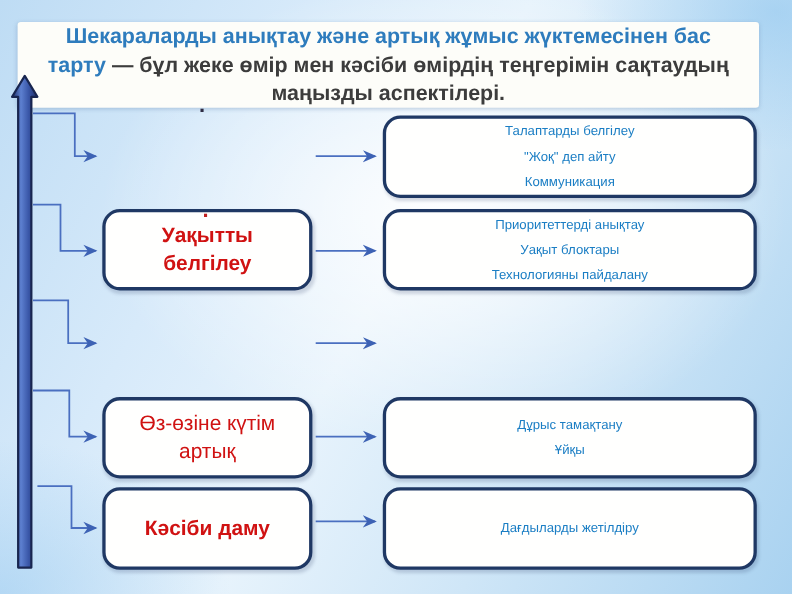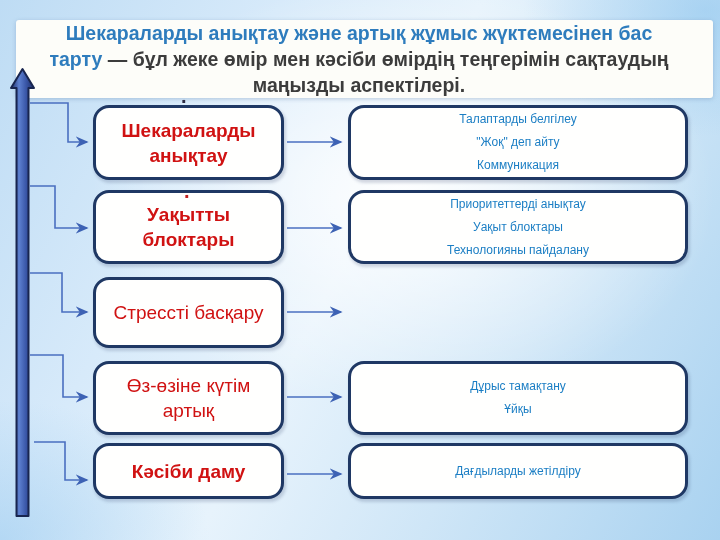--- a/index.html
+++ b/index.html
@@ -9,42 +9,42 @@
     background:
       radial-gradient(ellipse 480px 330px at 56% 36%, rgba(255,255,255,0.92) 0%, rgba(255,255,255,0) 65%),
       radial-gradient(ellipse 260px 180px at 98% 2%, rgba(137,195,238,0.55) 0%, rgba(137,195,238,0) 70%),
       radial-gradient(ellipse 300px 200px at 0% 100%, rgba(145,198,238,0.5) 0%, rgba(145,198,238,0) 70%),
       linear-gradient(118deg,#bedcf4 0%,#d7eafa 28%,#e7f3fc 48%,#cfe6f7 70%,#a9d2f0 100%);
   }
   .title-box{
     position:absolute;left:16px;top:20px;width:674px;height:78px;
     background:#fdfdf9;border-radius:3px;
     box-shadow:0 1px 4px rgba(110,145,185,0.45);
-    display:flex;align-items:center;padding-left:23px;
+    display:flex;align-items:center;justify-content:center;
   }
   .title-text{
     width:640px;text-align:center;font-size:19.5px;font-weight:bold;line-height:26px;
   }
   .title-hl{color:#2e7cbd;}
   .title-rest{color:#3c3c3c;}
   svg.overlay{position:absolute;left:0;top:0;z-index:1;}
   .box{
     position:absolute;z-index:2;box-sizing:border-box;
     display:flex;align-items:center;justify-content:center;
     text-align:center;white-space:pre-line;
     background:#fffffe;border:3px solid #1f3864;border-radius:16px;
     box-shadow:1.5px 2.5px 3px rgba(25,45,90,0.18);
   }
   .l{left:93px;width:191px;color:#d01212;font-size:19px;line-height:25px;}
   .rt{left:348px;width:340px;color:#1b7ec4;font-size:12px;line-height:23px;font-weight:normal;}
   .r1{top:105px;height:75px}
   .r2{top:190px;height:74px}
   .r3{top:277px;height:71px}
   .r4{top:361px;height:74px}
-  .r5{top:443px;height:56px}
+  .r5{top:443px;height:75px}
   .bold{font-weight:bold}
   .normal{font-weight:normal}
   .stray-dot{
     position:absolute;z-index:3;font-size:20px;font-weight:bold;line-height:20px;
   }
   .dot1{left:181px;top:86px;color:#2e2c44;}
   .dot2{left:184px;top:181px;color:#c02020;}
 </style>
 </head>
 <body>
@@ -77,25 +77,22 @@
       <path d="M287 312 H341"></path>
       <path d="M287 397 H341"></path>
       <path d="M287 474 H341"></path>
     </g>
   </svg>
 
   <div class="title-box">
     <div class="title-text"><span class="title-hl">Шекараларды анықтау және артық жұмыс жүктемесінен бас тарту</span><span class="title-rest"> — бұл жеке өмір мен кәсіби өмірдің теңгерімін сақтаудың маңызды аспектілері.</span></div>
   </div>
 
-  <div class="box l r1 bold">Шекараларды
-анықтау</div>
   <div class="box l r2 bold">Уақытты
-блоктары</div>
-  <div class="box l r3 normal">Стрессті басқару</div>
+белгілеу</div>
   <div class="box l r4 normal">Өз-өзіне күтім
 артық</div>
   <div class="box l r5 bold">Кәсіби даму</div>
 
   <div class="box rt r1">Талаптарды белгілеу
 "Жоқ" деп айту
 Коммуникация</div>
   <div class="box rt r2">Приоритеттерді анықтау
 Уақыт блоктары
 Технологияны пайдалану</div>

